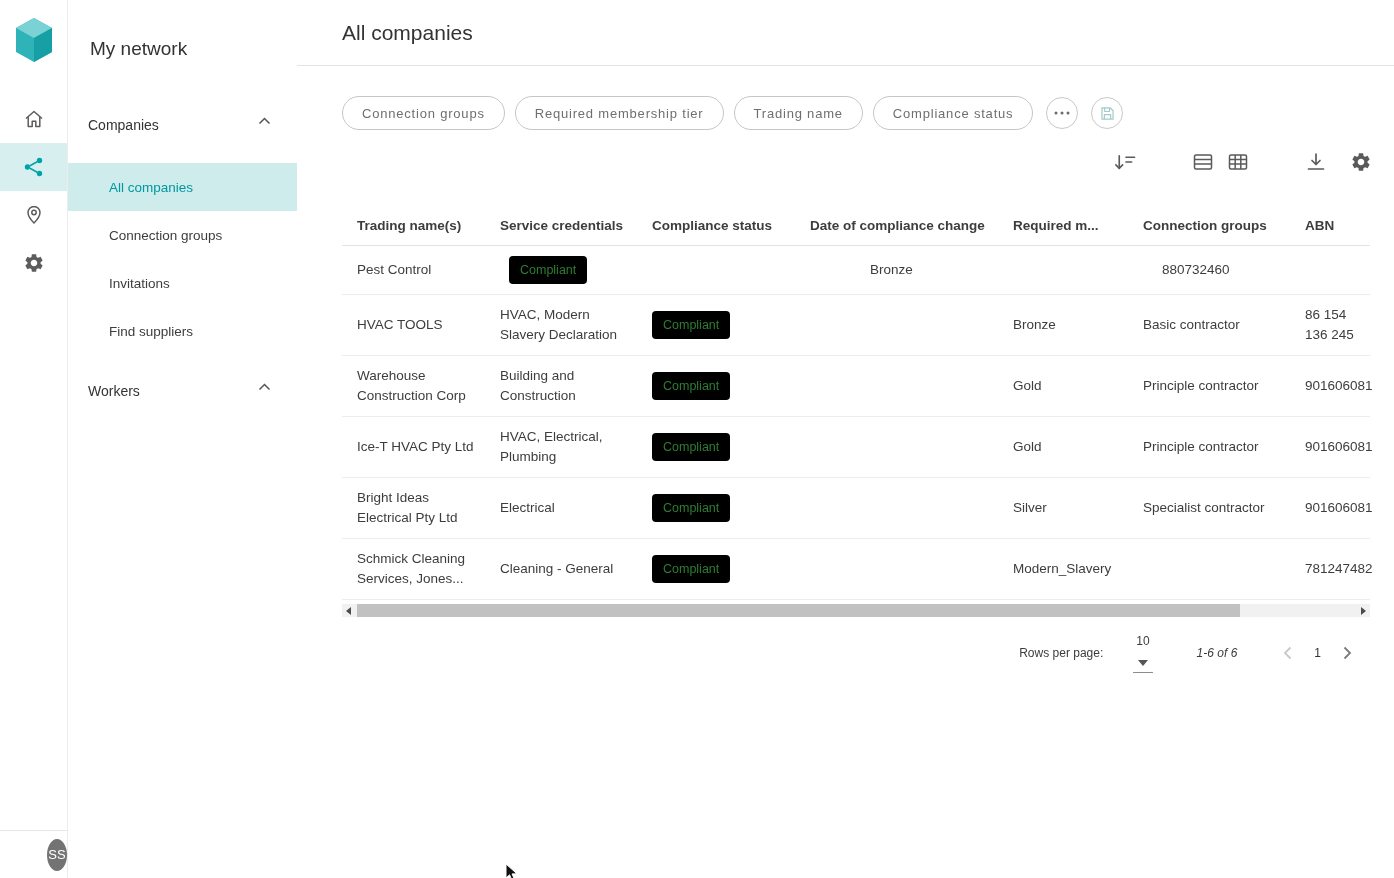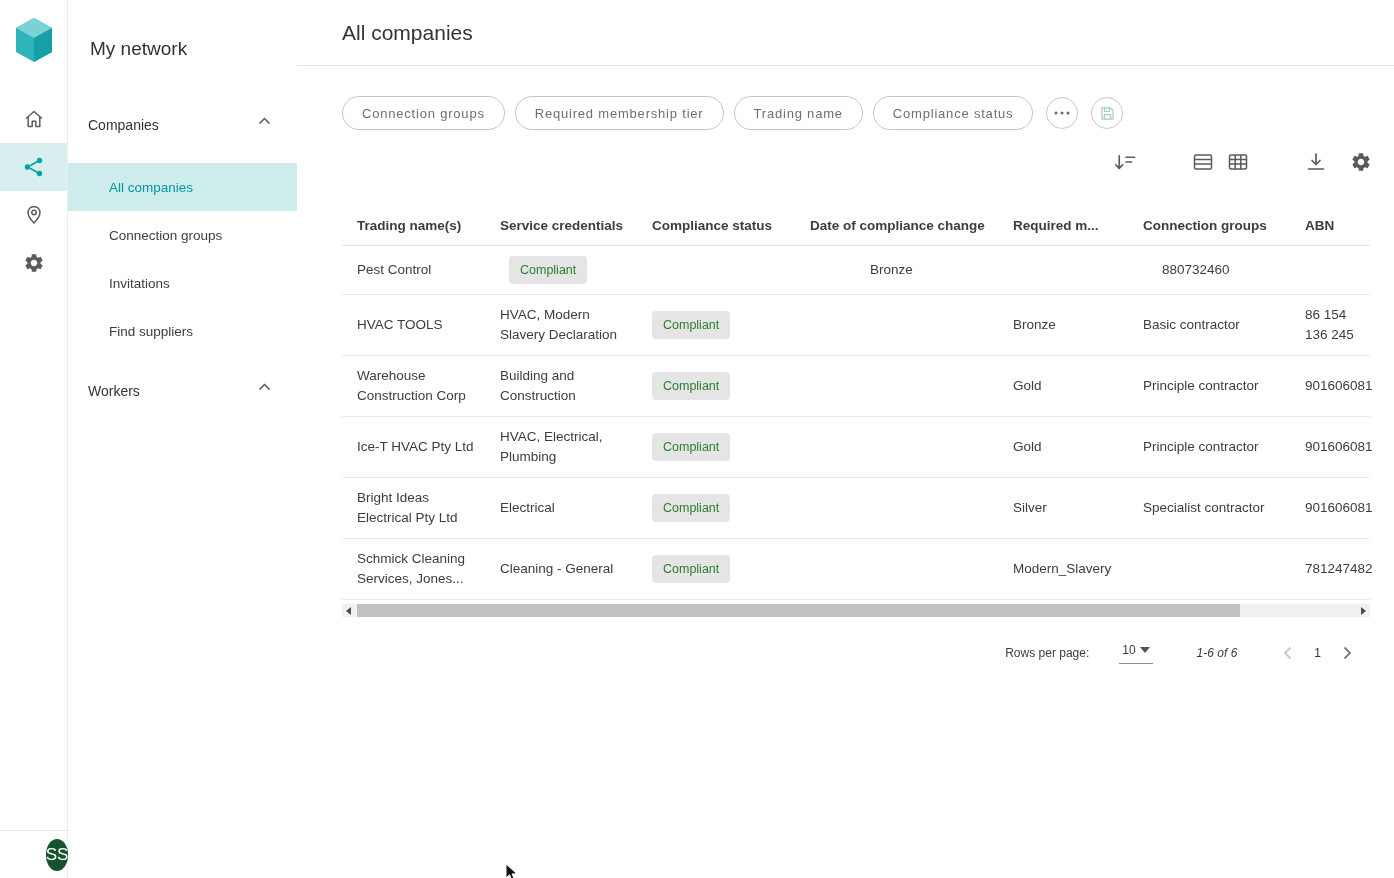--- a/index.html
+++ b/index.html
@@ -12,21 +12,21 @@
 
   .app { display:flex; height:100%; }
 
   
   .rail { width:68px; border-right:1px solid #ececec; display:flex; flex-direction:column; align-items:center; flex-shrink:0; }
   .rail-logo { margin-top:16px; height:48px; display:flex; align-items:center; }
   .rail-icons { margin-top:31px; width:100%; display:flex; flex-direction:column; }
   .rail-icon { height:48px; width:100%; display:flex; align-items:center; justify-content:center; cursor:pointer; }
   .rail-icon.active { background:#d7efee; }
   .rail-bottom { margin-top:auto; width:100%; border-top:1px solid #e7e7e7; height:48px; display:flex; align-items:center; justify-content:center; }
-  .avatar { width:32px; height:32px; border-radius:50%; background:#14532d; color:#fff; font-size:17px; display:flex; align-items:center; justify-content:center; cursor:pointer;margin-left:47px; }
+  .avatar { width:32px; height:32px; border-radius:50%; background:#737373; color:#fff; font-size:13px; display:flex; align-items:center; justify-content:center; cursor:pointer;margin-left:47px; }
 
   
   .sidebar { width:229px; flex-shrink:0; }
   .sidebar-title { font-size:19px; color:#333; margin:38px 0 0 22px; height:17px; }
   .side-section.first { margin-top:62px; }
   .side-section.second { margin-top:28px; }
   .side-header { height:20px; display:flex; justify-content:space-between; padding:0 26px 0 20px; font-size:14px; color:#333; cursor:pointer; margin-bottom:26px; }
   .side-item { height:48px; display:flex; align-items:center; padding-left:41px; font-size:13.5px; color:#3d3d3d; cursor:pointer; }
   .side-item.active { background:#cdeceb; color:#00989f; }
 
@@ -48,33 +48,33 @@
   .tb-download { margin-right:22px; }
 
   
   .table { width:1028px; margin-top:32px; }
   .thead { display:flex; align-items:center; height:40px; border-bottom:1px solid #e2e2e2; }
   .th { font-size:12.8px; font-weight:700; color:#4e4e4e; cursor:pointer; }
   .trow { display:flex; align-items:center; border-bottom:1px solid #ececec; padding:10px 0; }
   .cell { padding-left:15px; padding-right:10px; font-size:13.5px; color:#3d3d3d; line-height:20px; }
   .c1 { width:143px; } .c2 { width:152px; } .c3 { width:158px; } .c4 { width:203px; }
   .c5 { width:130px; } .c6 { width:162px; } .c7 { width:80px; }
-  .badge { display:inline-block; background:#e5e5e5; color:#2e7d32; font-size:12.5px; padding:4px 11px; border-radius:4px; }
+  .badge { display:inline-block; background:#000000; color:#2e7d32; font-size:12.5px; padding:4px 11px; border-radius:4px; }
 
   
   .hscroll { width:1028px; height:13px; background:#f1f1f1; display:flex; align-items:center; margin-top:4px; cursor:pointer; }
   .hs-arrow { width:13px; height:13px; display:flex; align-items:center; justify-content:center; flex-shrink:0; }
   .tri-left { width:0; height:0; border-top:4px solid transparent; border-bottom:4px solid transparent; border-right:5px solid #4c4c4c; }
   .tri-right { width:0; height:0; border-top:4px solid transparent; border-bottom:4px solid transparent; border-left:5px solid #4c4c4c; }
   .hs-thumb { height:13px; width:883px; background:#c1c1c1; margin-left:2px; cursor:grab; }
   .hs-spacer { flex:1; }
 
   
   .pagination { display:flex; align-items:center; justify-content:flex-end; margin-top:20px; height:32px; padding-right:20px; font-size:12px; color:#3c3c3c; }
-  .rpp-select { margin-left:30px; display:flex; align-items:center; gap:4px; border-bottom:1px solid #8d8d8d; padding:0 3px 6px 3px; cursor:pointer; }
+  .rpp-select { margin-left:30px; display:flex; align-items:center; gap:12px; border-bottom:1px solid #8d8d8d; padding:0 3px 6px 3px; cursor:pointer;flex-direction:column; }
   .caret-down { width:0; height:0; border-left:5px solid transparent; border-right:5px solid transparent; border-top:6px solid #555; }
   .range { margin-left:44px;font-style:italic; }
   .pg-btn { margin-left:22px; display:flex; align-items:center; }
   .pg-prev { margin-left:46px; }
   .pg-num { margin-left:22px; color:#333; cursor:pointer; }
 
   .cursor { position:absolute; left:505px; top:863px; z-index:10; pointer-events:none; }
 </style>
 </head>
 <body>

